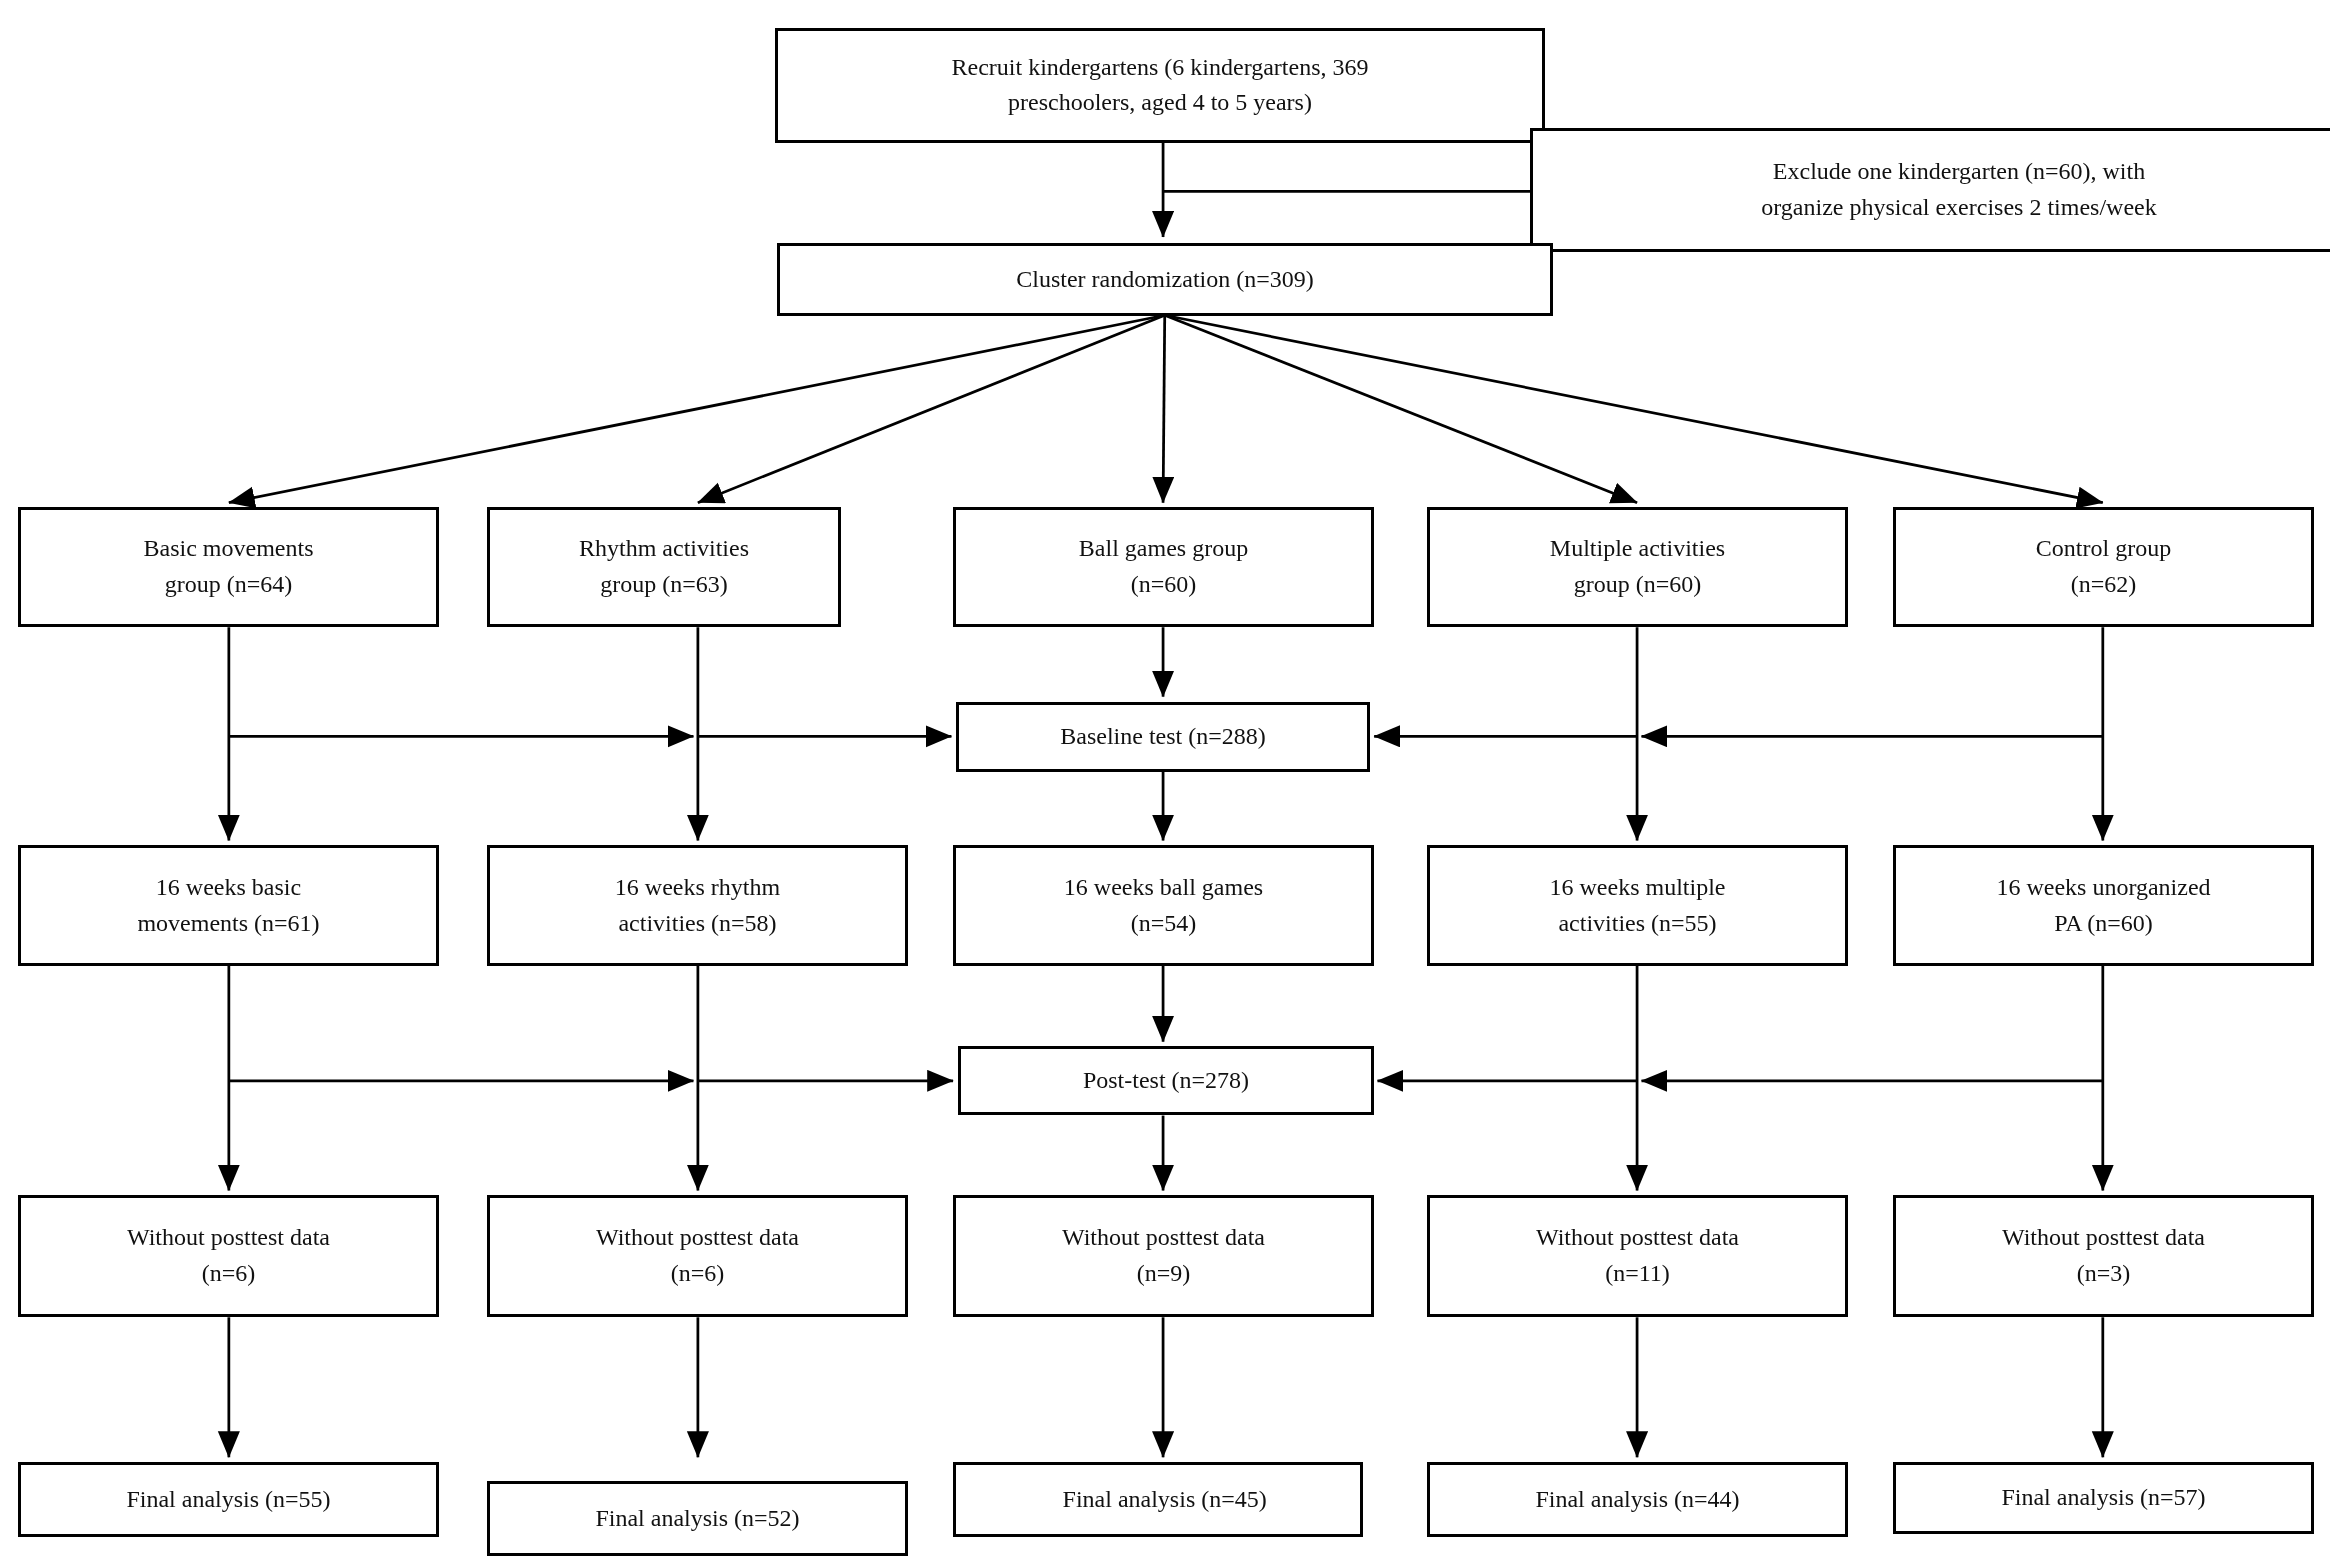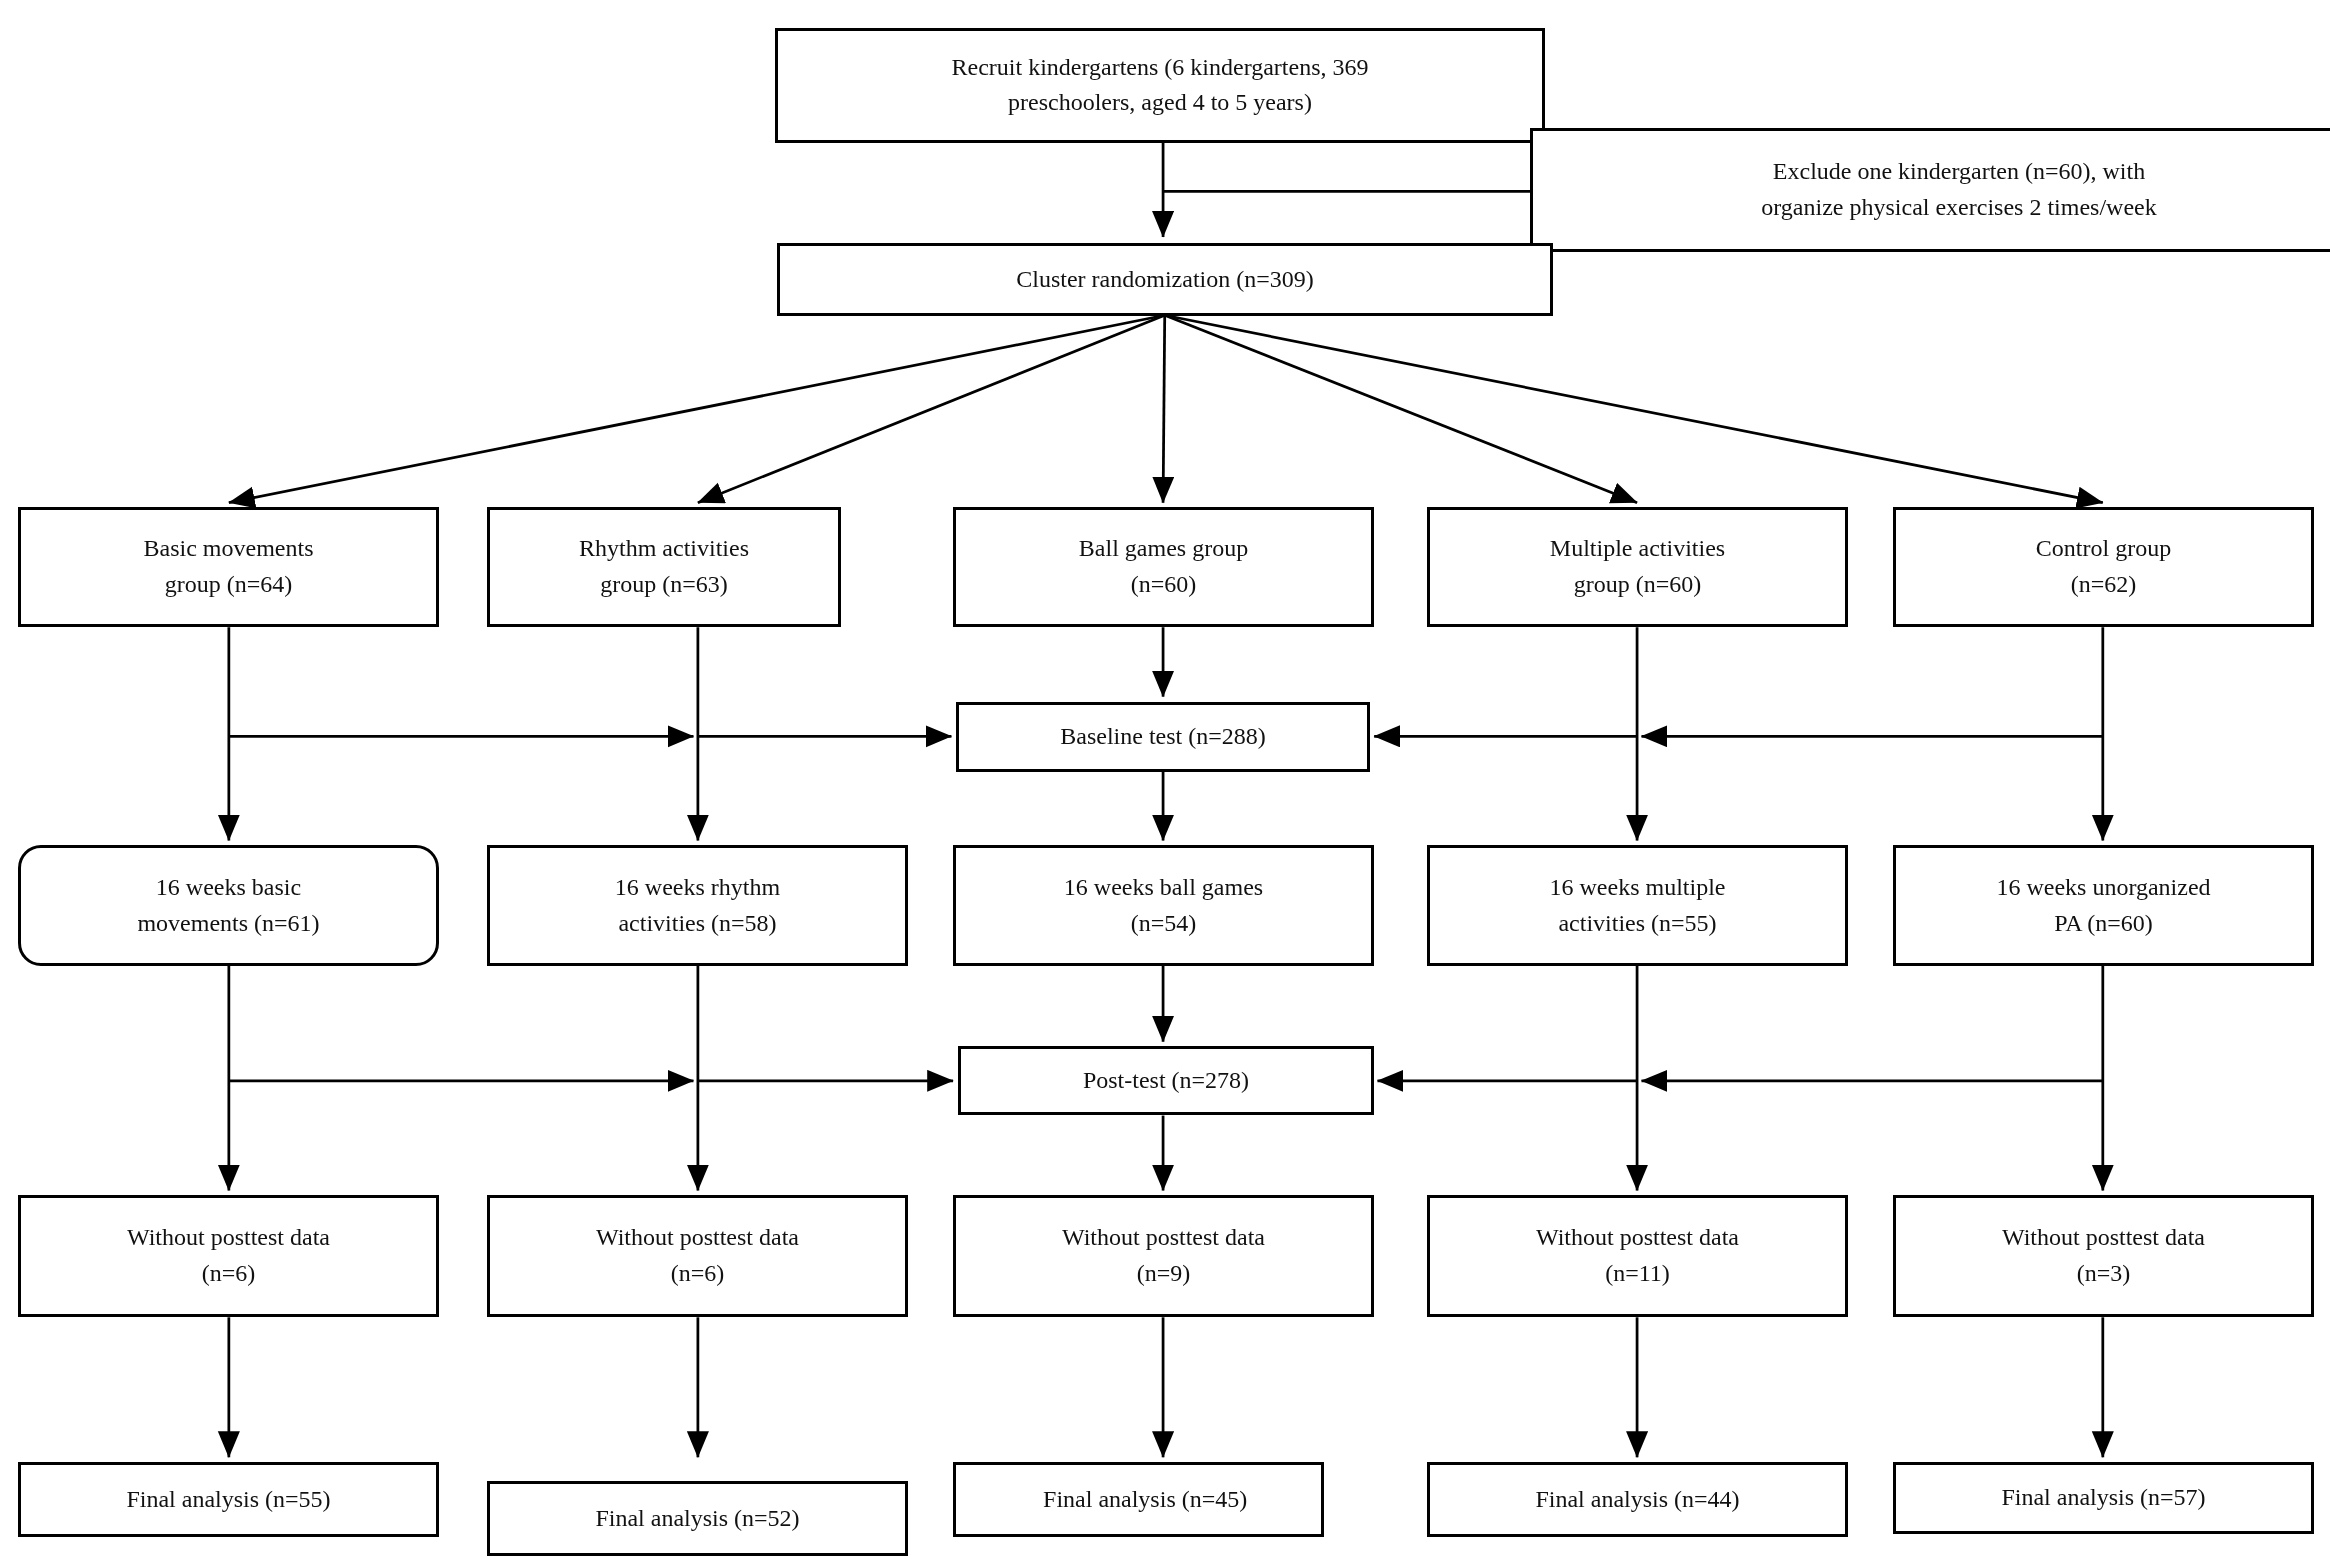--- a/index.html
+++ b/index.html
@@ -108,21 +108,21 @@
 group (n=63)</div>
   <div class="box" style="left:953px; top:507px; width:421px; height:120px;">Ball games group
 (n=60)</div>
   <div class="box" style="left:1427px; top:507px; width:421px; height:120px;">Multiple activities
 group (n=60)</div>
   <div class="box" style="left:1893px; top:507px; width:421px; height:120px;font-family:Liberation Serif, serif;">Control group
 (n=62)</div>
 
   <div class="box" style="left:956px; top:702px; width:414px; height:70px;">Baseline test (n=288)</div>
 
-  <div class="box" style="left:18px; top:845px; width:421px; height:121px;border-radius:23px;">16 weeks basic
+  <div class="box" style="left:18px; top:845px; width:421px; height:121px;">16 weeks basic
 movements (n=61)</div>
   <div class="box" style="left:487px; top:845px; width:421px; height:121px;">16 weeks rhythm
 activities (n=58)</div>
   <div class="box" style="left:953px; top:845px; width:421px; height:121px;">16 weeks ball games
 (n=54)</div>
   <div class="box" style="left:1427px; top:845px; width:421px; height:121px;">16 weeks multiple
 activities (n=55)</div>
   <div class="box" style="left:1893px; top:845px; width:421px; height:121px;">16 weeks unorganized
 PA (n=60)</div>
 
@@ -134,18 +134,18 @@
 (n=6)</div>
   <div class="box" style="left:953px; top:1195px; width:421px; height:122px;">Without posttest data
 (n=9)</div>
   <div class="box" style="left:1427px; top:1195px; width:421px; height:122px;">Without posttest data
 (n=11)</div>
   <div class="box" style="left:1893px; top:1195px; width:421px; height:122px;">Without posttest data
 (n=3)</div>
 
   <div class="box" style="left:18px; top:1462px; width:421px; height:75px;">Final analysis (n=55)</div>
   <div class="box" style="left:487px; top:1462px; width:421px; height:75px;margin-top:19px;">Final analysis (n=52)</div>
-  <div class="box" style="left:953px; top:1462px; width:371px; height:75px;padding-left:21px;">Final analysis (n=45)</div>
+  <div class="box" style="left:953px; top:1462px; width:410px; height:75px;padding-left:21px;">Final analysis (n=45)</div>
   <div class="box" style="left:1427px; top:1462px; width:421px; height:75px;">Final analysis (n=44)</div>
   <div class="box" style="left:1893px; top:1462px; width:421px; height:72px;">Final analysis (n=57)</div>
 
 </div>
 
 
 </body></html>

